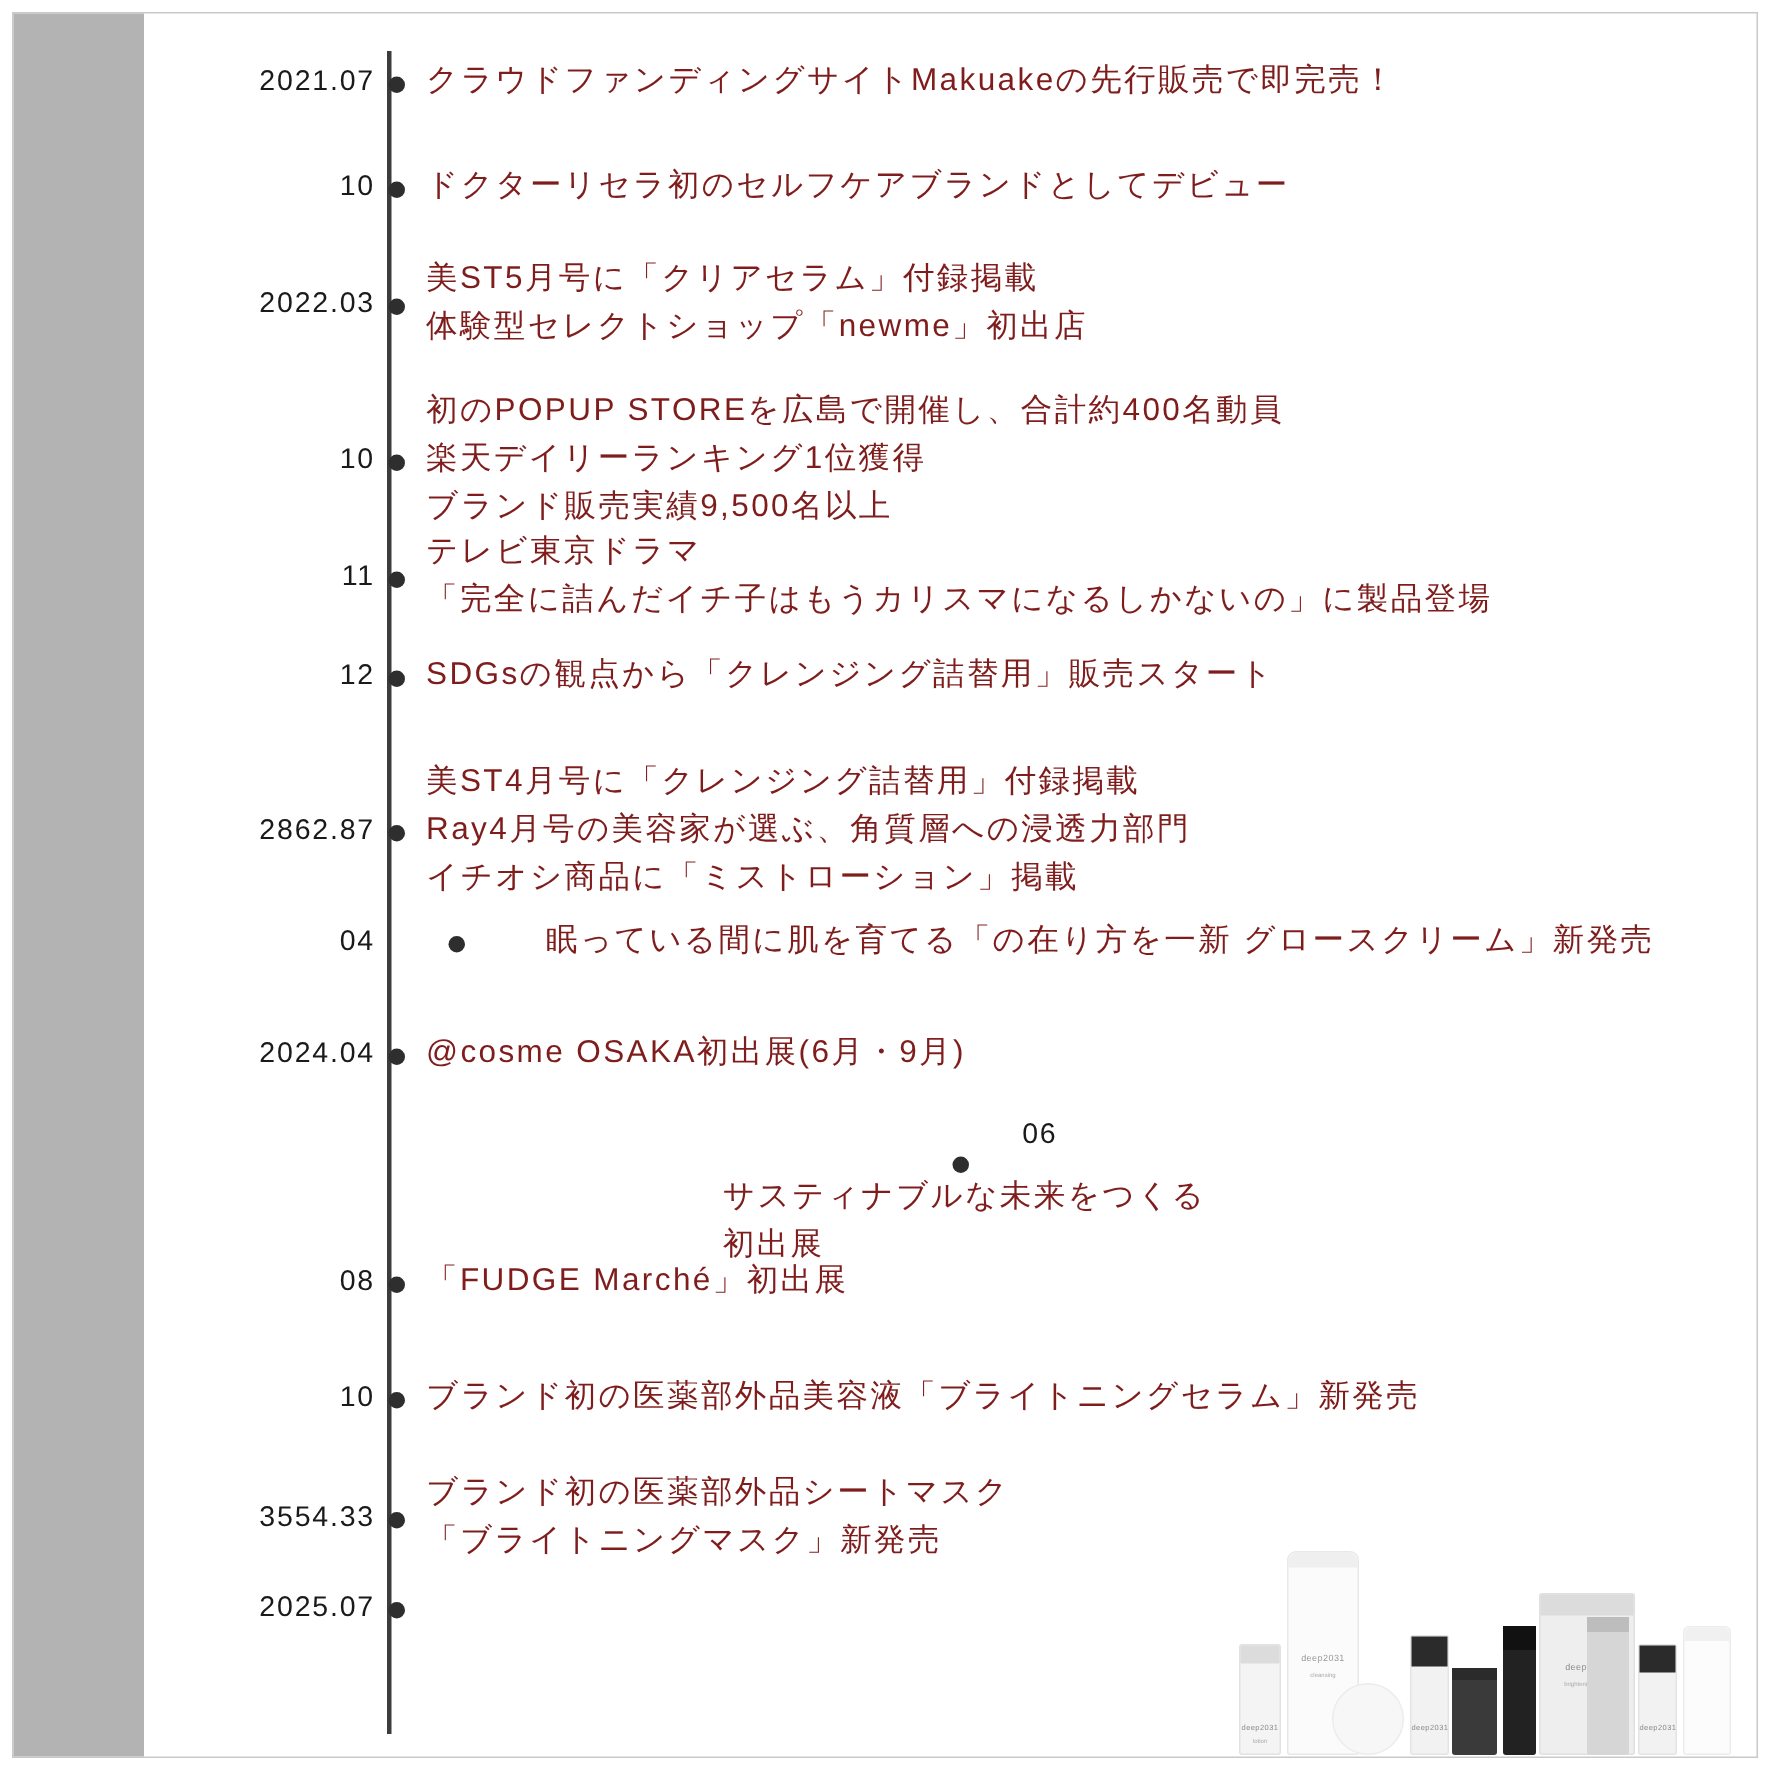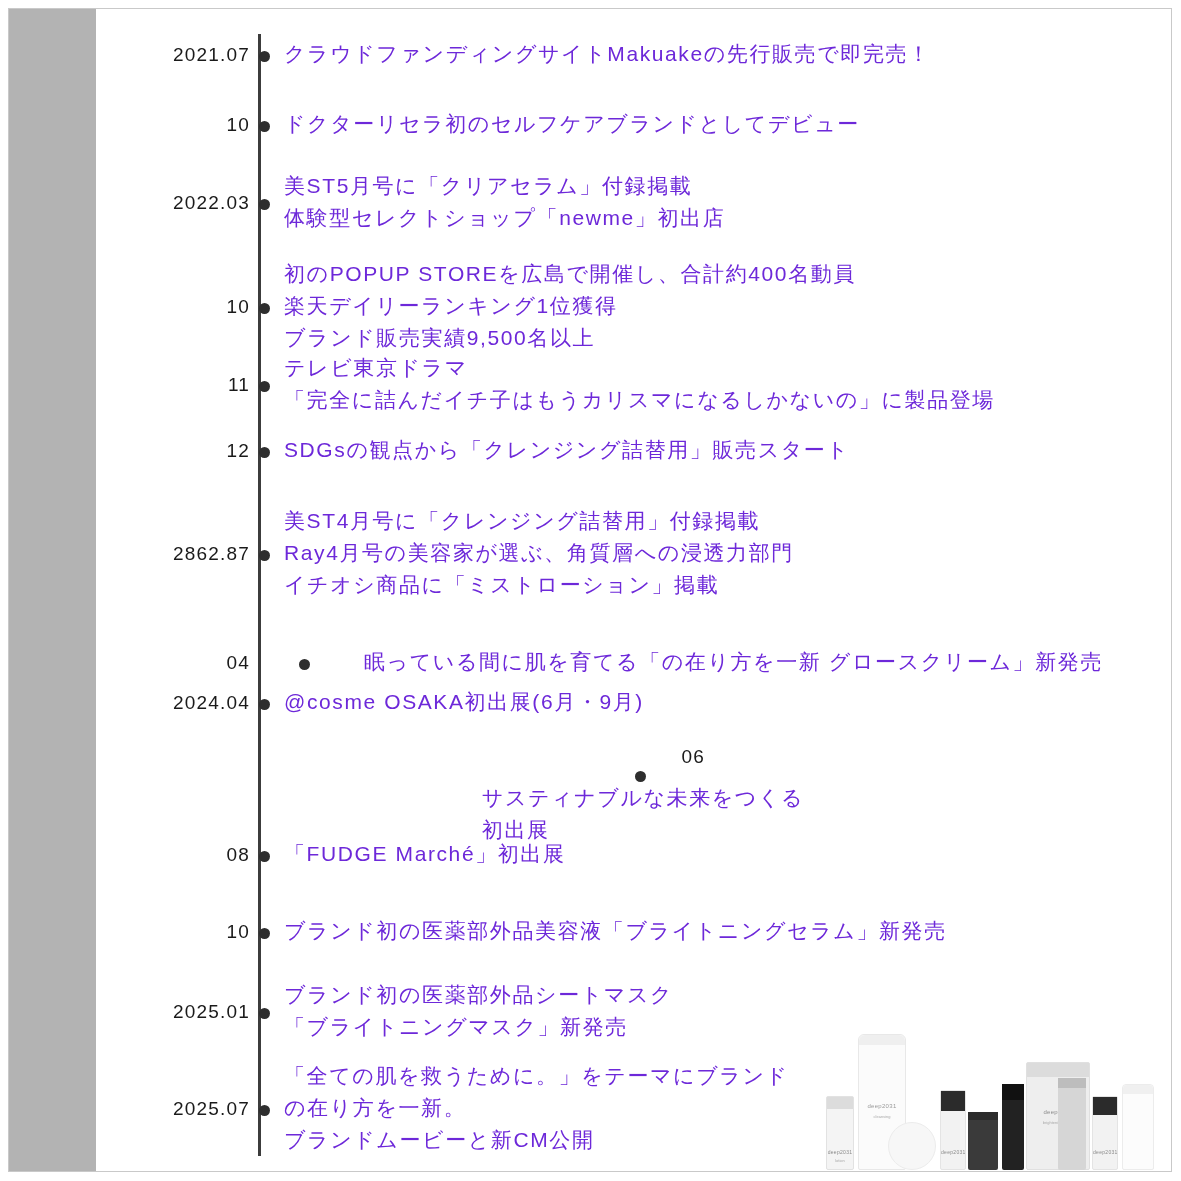--- a/index.html
+++ b/index.html
@@ -86,21 +86,21 @@
     display: block;
   }
   .lines {
     flex: 1;
     padding-left: 6px;
   }
   .line {
     font-size: 21px;
     letter-spacing: 1.6px;
     line-height: 1.52;
-    color: #6d28d9;
+    color: #7f1d1d;
     white-space: nowrap;
   }
   .line.small {
     font-size: 20.5px;
   }
   
   .photo {
     position: absolute;
     left: 812px;
     top: 1012px;
@@ -221,21 +221,21 @@
       <div class="dot-wrap">
           <span class="dot"></span>
         </div>
       <div class="lines">
         <div class="line">美ST4月号に「クレンジング詰替用」付録掲載</div>
         <div class="line">Ray4月号の美容家が選ぶ、角質層への浸透力部門</div>
         <div class="line">イチオシ商品に「ミストローション」掲載</div>
       </div>
     </div>
 
-    <div class="entry" style="top:646px;gap:40px;">
+    <div class="entry" style="top:611px;gap:40px;">
       <div class="date">04</div>
       <div class="dot-wrap">
           <span class="dot"></span>
         </div>
       <div class="lines">
         <div class="line">眠っている間に肌を育てる「の在り方を一新 グロースクリーム」新発売</div>
       </div>
     </div>
 
     <div class="entry" style="top:686px;">
@@ -273,40 +273,35 @@
       <div class="date">10</div>
       <div class="dot-wrap">
           <span class="dot"></span>
         </div>
       <div class="lines">
         <div class="line">ブランド初の医薬部外品美容液「ブライトニングセラム」新発売</div>
       </div>
     </div>
 
     <div class="entry" style="top:979px;">
-      <div class="date">2025.01</div>
+      <div class="date">3554.33</div>
       <div class="dot-wrap">
           <span class="dot"></span>
         </div>
       <div class="lines">
         <div class="line">ブランド初の医薬部外品シートマスク</div>
         <div class="line">「ブライトニングマスク」新発売</div>
       </div>
     </div>
 
     <div class="entry" style="top:1060px;">
       <div class="date">2025.07</div>
       <div class="dot-wrap">
           <span class="dot"></span>
         </div>
-      <div class="lines">
-        <div class="line">「全ての肌を救うために。」をテーマにブランド</div>
-        <div class="line">の在り方を一新。</div>
-        <div class="line">ブランドムービーと新CM公開</div>
-      </div>
     </div>
 
   </div>
 
   <div class="photo">
 
     <div class="prod" style="left:14px; width:26px; height:72px; background:#f4f4f4; border:1px solid #e2e2e2;">
       <div class="cap" style="background:#dcdcdc; height:12px;"></div>
       <div class="plabel">deep2031</div>
       <div class="plabel2">lotion</div>

